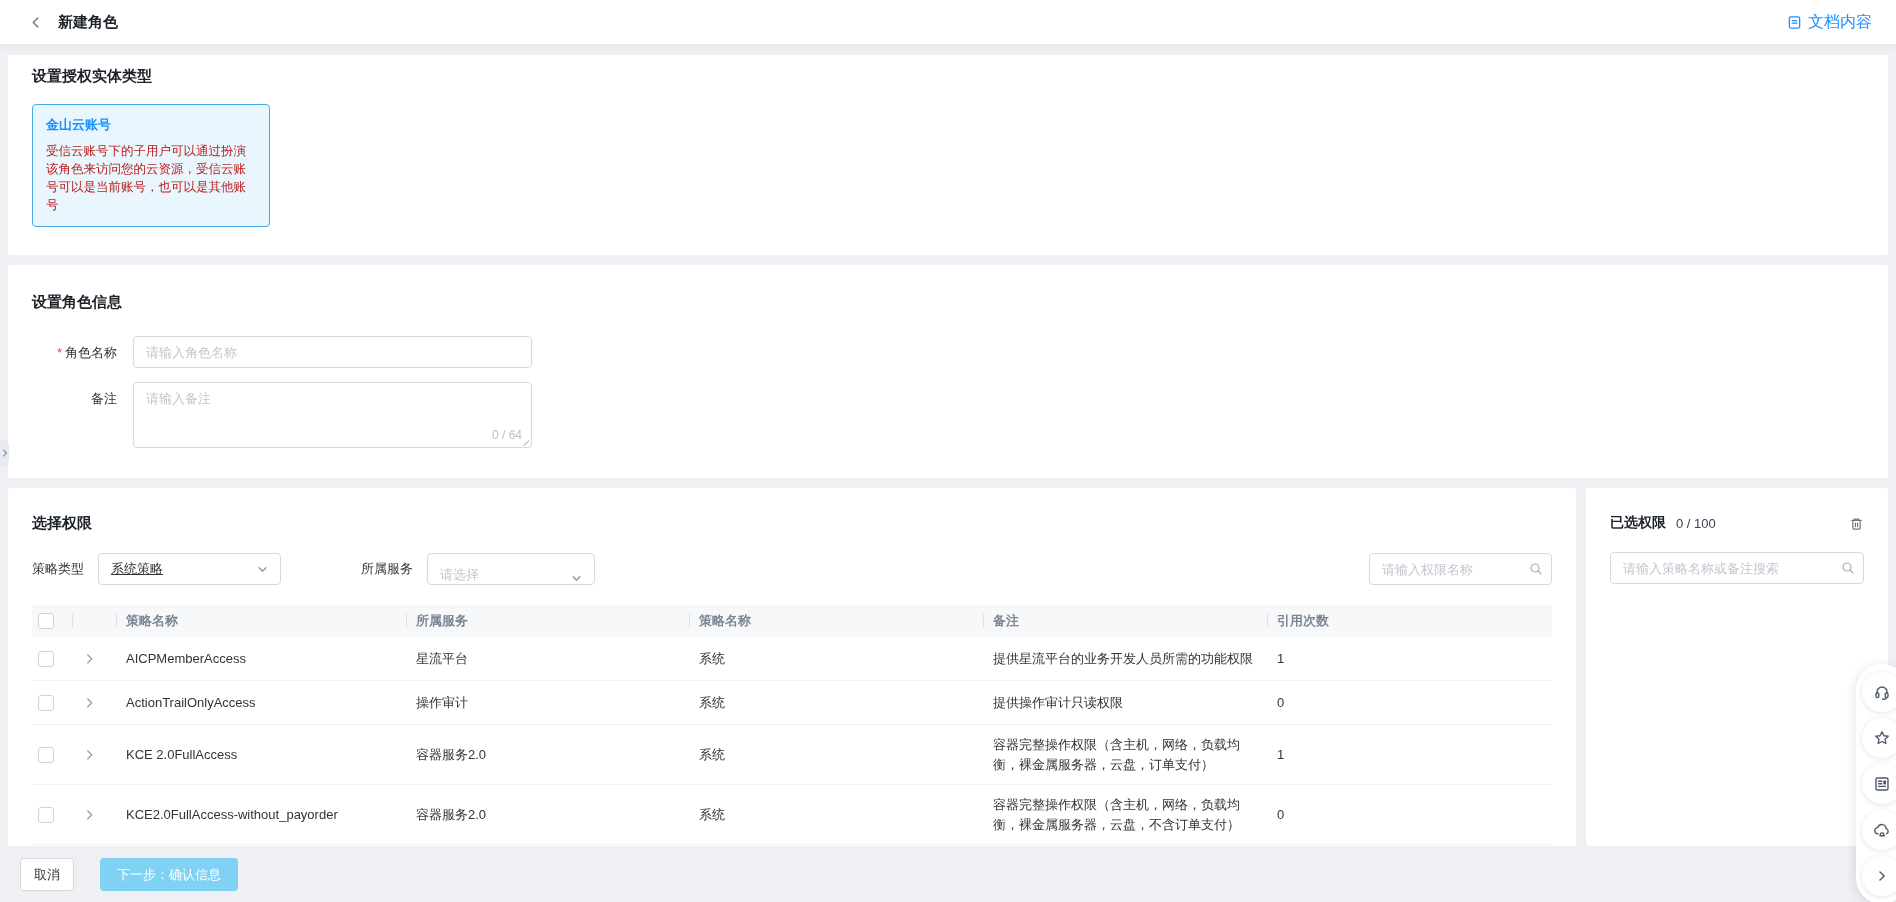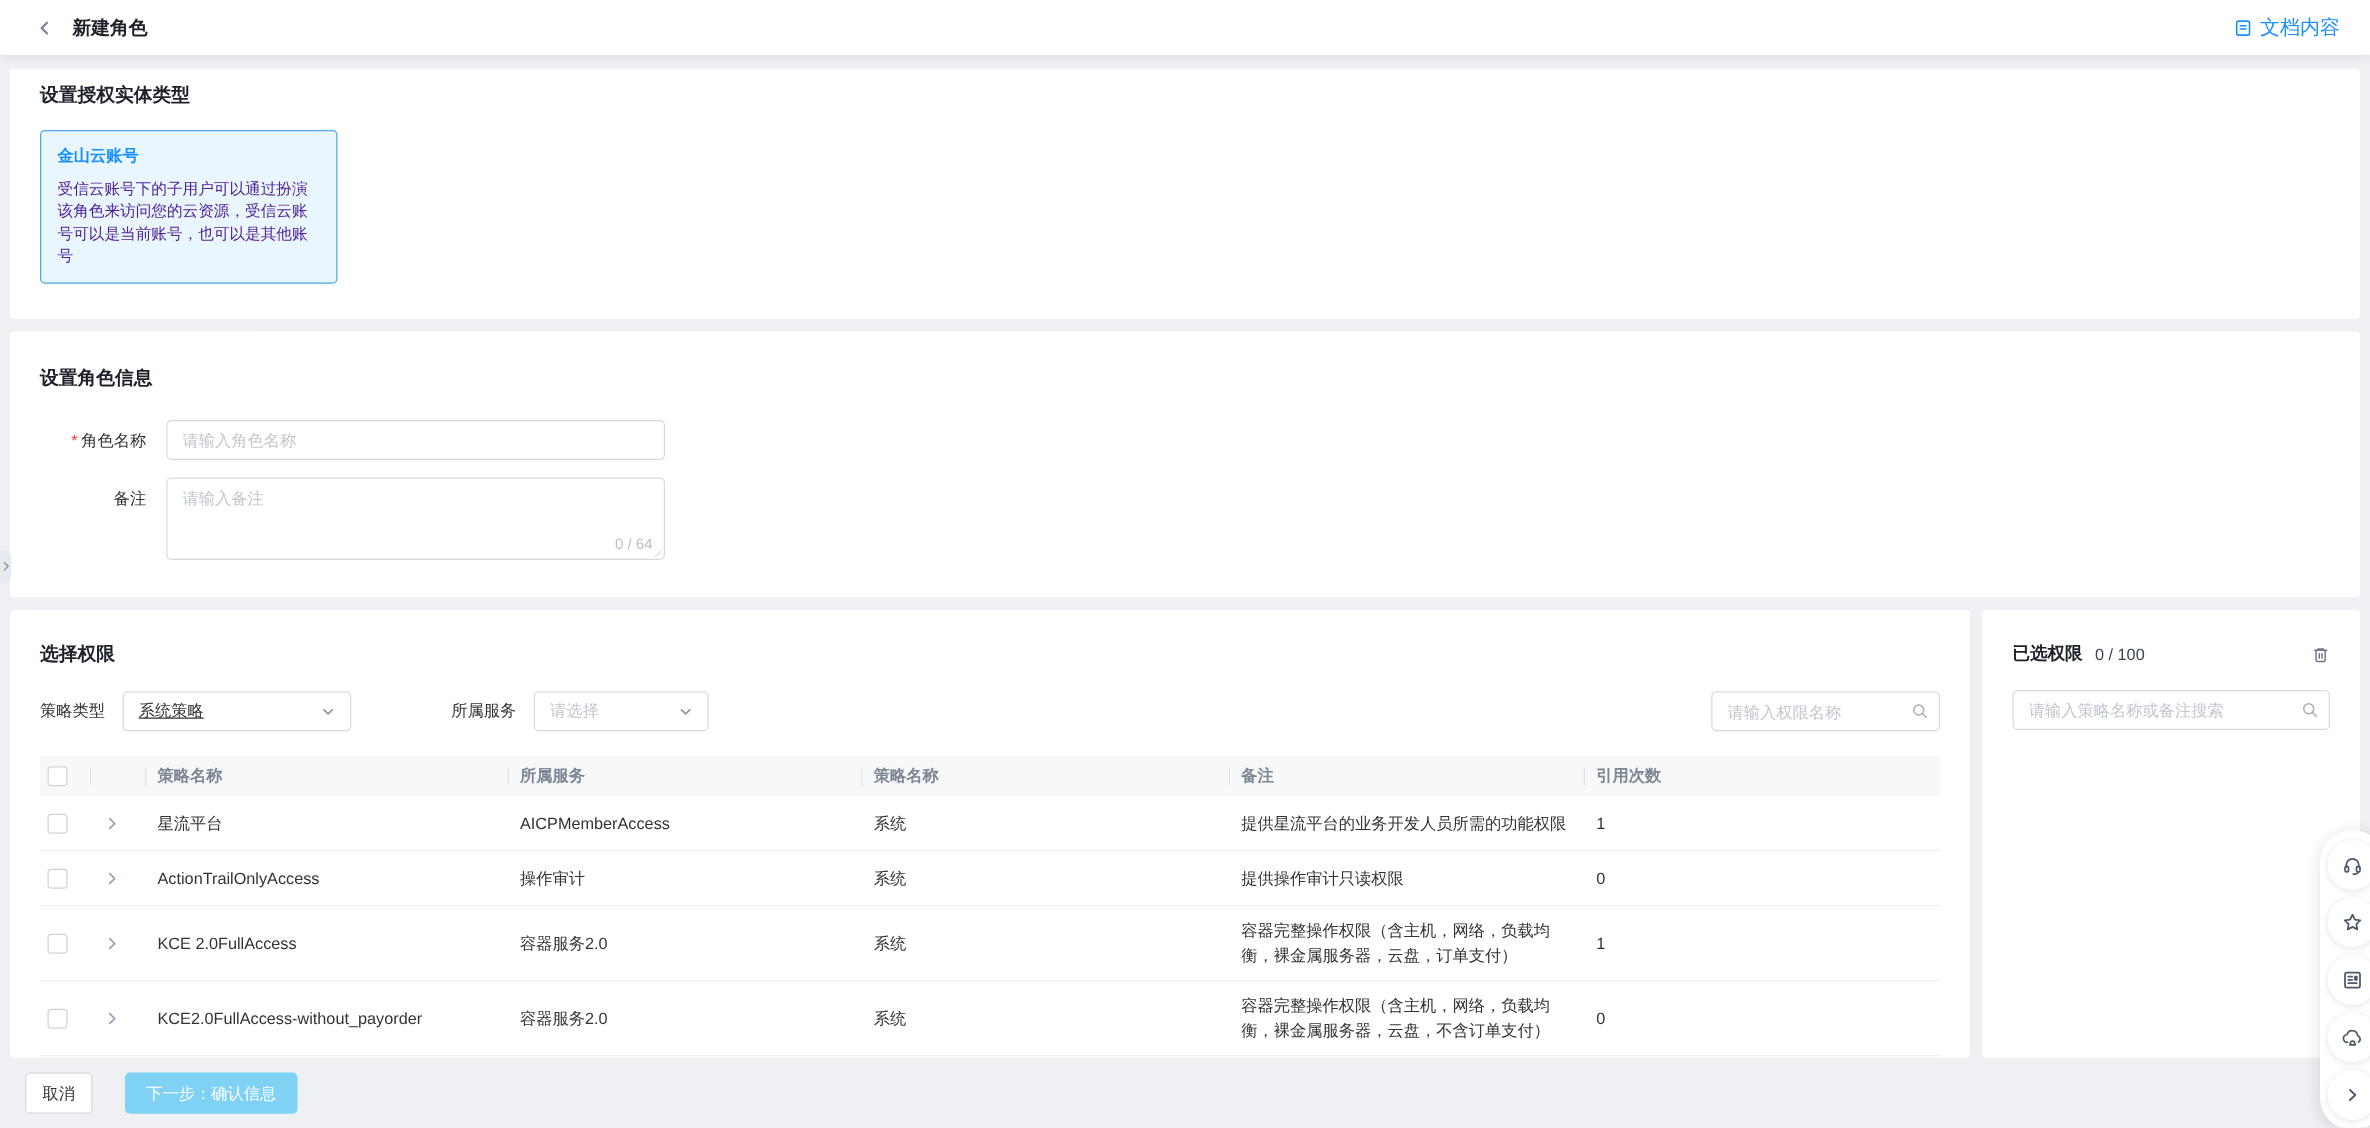--- a/index.html
+++ b/index.html
@@ -21,21 +21,21 @@
   .back-btn{width:22px;height:22px;display:flex;align-items:center;justify-content:center;cursor:pointer;}
   .page-title{margin-left:12px;font-size:15px;font-weight:700;color:#1d2129;}
   .doc-link{margin-left:auto;display:flex;align-items:center;gap:6px;color:var(--accent);cursor:pointer;font-size:16px;}
   
   .panel{position:absolute;background:#fff;border-radius:3px;}
   .sec-title{font-size:15px;font-weight:700;color:#1d2129;}
   #panel-entity{top:55px;left:8px;width:1880px;height:200px;padding:12px 24px;}
   .entity-card{margin-top:18px;width:238px;min-height:95px;border:1px solid var(--card-border);
     background:var(--card-bg);border-radius:4px;padding:11px 13px;cursor:pointer;}
   .entity-card-title{color:var(--accent);font-weight:700;font-size:13px;}
-  .entity-card-desc{margin-top:8px;font-size:12.5px;line-height:1.45;color:#4c1d95;}
+  .entity-card-desc{margin-top:8px;font-size:12.5px;line-height:1.45;color:#b91c1c;}
   #panel-role{top:265px;left:8px;width:1880px;height:213px;padding:28px 24px;}
   .form{margin-top:24px;}
   .form-row{display:flex;margin-bottom:14px;}
   .form-label{width:85px;text-align:right;padding-top:8px;color:#333;flex:none;}
   .req{color:#f53f3f;margin-right:3px;}
   .ctl{margin-left:16px;}
   input.text-input{width:399px;height:32px;border:1px solid #d9d9d9;border-radius:4px;
     padding:0 12px;font-size:13px;color:#3b82f6;outline:none;background:#fff;
     font-family:"Liberation Sans","DejaVu Sans",sans-serif;}
   input::placeholder,textarea::placeholder{color:#c1c7cf;}
@@ -49,21 +49,21 @@
     clip-path:polygon(100% 0,100% 100%,0 100%);}
   
   #panel-perms{top:488px;left:8px;width:1568px;height:358px;padding:26px 24px 0;overflow:hidden;}
   .filters{margin-top:20px;display:flex;align-items:center;}
   .filter-label{color:#333;margin-right:14px;}
   .select{height:32px;border:1px solid #d9d9d9;border-radius:4px;background:#fff;
     display:flex;align-items:center;justify-content:space-between;padding:0 12px;cursor:pointer;}
   .select .val{color:#333;}
   .select .val.placeholder{color:#c1c7cf;}
   .sel-type{width:183px;text-decoration:underline;}
-  .sel-service{width:140px;margin-left:14px;}
+  .sel-service{width:168px;margin-left:14px;align-items:flex-end;}
   .ml-gap{margin-left:80px;}
   .search-box{position:relative;margin-left:auto;}
   .search-box input{height:32px;border:1px solid #d9d9d9;border-radius:4px;background:#fff;
     padding:0 30px 0 12px;font-size:13px;outline:none;
     font-family:"Liberation Sans","DejaVu Sans",sans-serif;}
   .search-box .mag{position:absolute;right:9px;top:9px;}
   .sb-perm input{width:183px;}
   .sb-selected input{width:100%;}
   .ptable{margin-top:20px;}
   .trow{display:grid;grid-template-columns:40px 44px 290px 283px 294px 284px 1fr;align-items:center;}
@@ -204,22 +204,22 @@
           </div>
     <div class="td exp-cell">
       <span class="expander">
         <span>
           <svg width="11" height="11" viewBox="0 0 10 10" fill="none">
                   <path d="M3.5 1.8L7 5.3 3.5 8.8" stroke="#98a2b1" stroke-width="1.3" stroke-linecap="round" stroke-linejoin="round"></path>
                 </svg>
         </span>
       </span>
     </div>
+    <div class="td">AICPMemberAccess</div>
     <div class="td">星流平台</div>
-    <div class="td">AICPMemberAccess</div>
     <div class="td">系统</div>
     <div class="td">提供星流平台的业务开发人员所需的功能权限</div>
     <div class="td">1</div>
   </div>
 
   <div class="trow">
     <div class="td cbx-cell">
             <div class="checkbox"></div>
           </div>
     <div class="td exp-cell">

